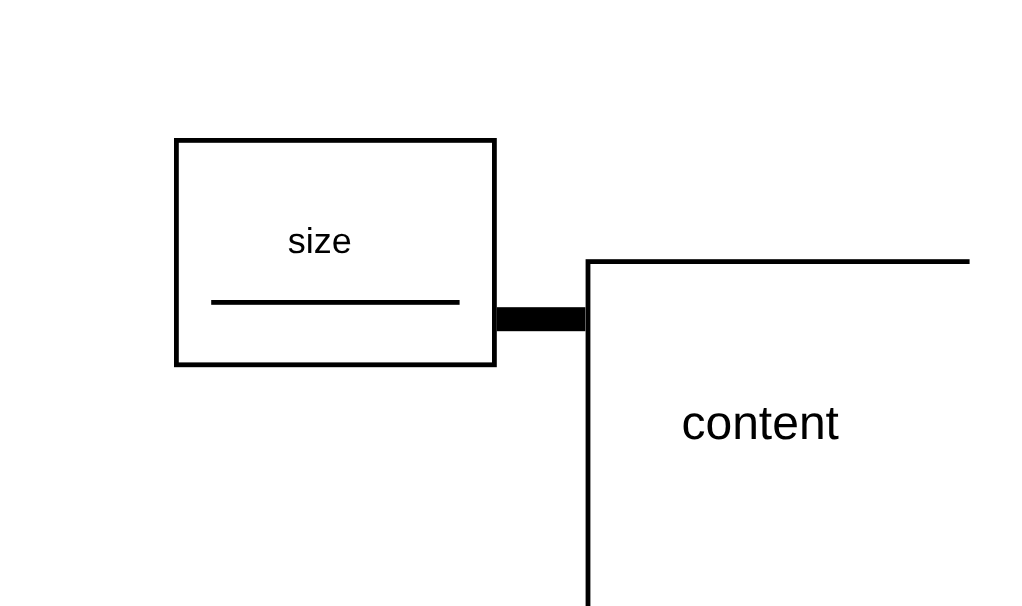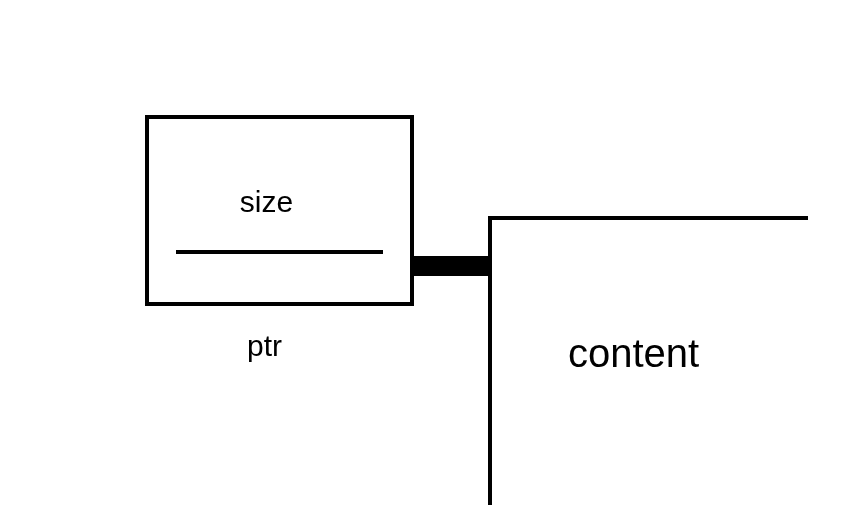--- a/index.html
+++ b/index.html
@@ -81,23 +81,20 @@
 </style>
 </head>
 <body>
 
 <div class="canvas">
 
   <div class="struct-box">
     <div class="cell cell-size">
       <span class="label">size</span>
     </div>
-    <div class="cell cell-ptr">
-      <span class="label">ptr</span>
-    </div>
   </div>
 
   <div class="connector"></div>
 
   <div class="content-box">
     <span class="label">content</span>
   </div>
 
   <div class="watermark">https://blog.csdn.net/yongbaoii</div>
 

